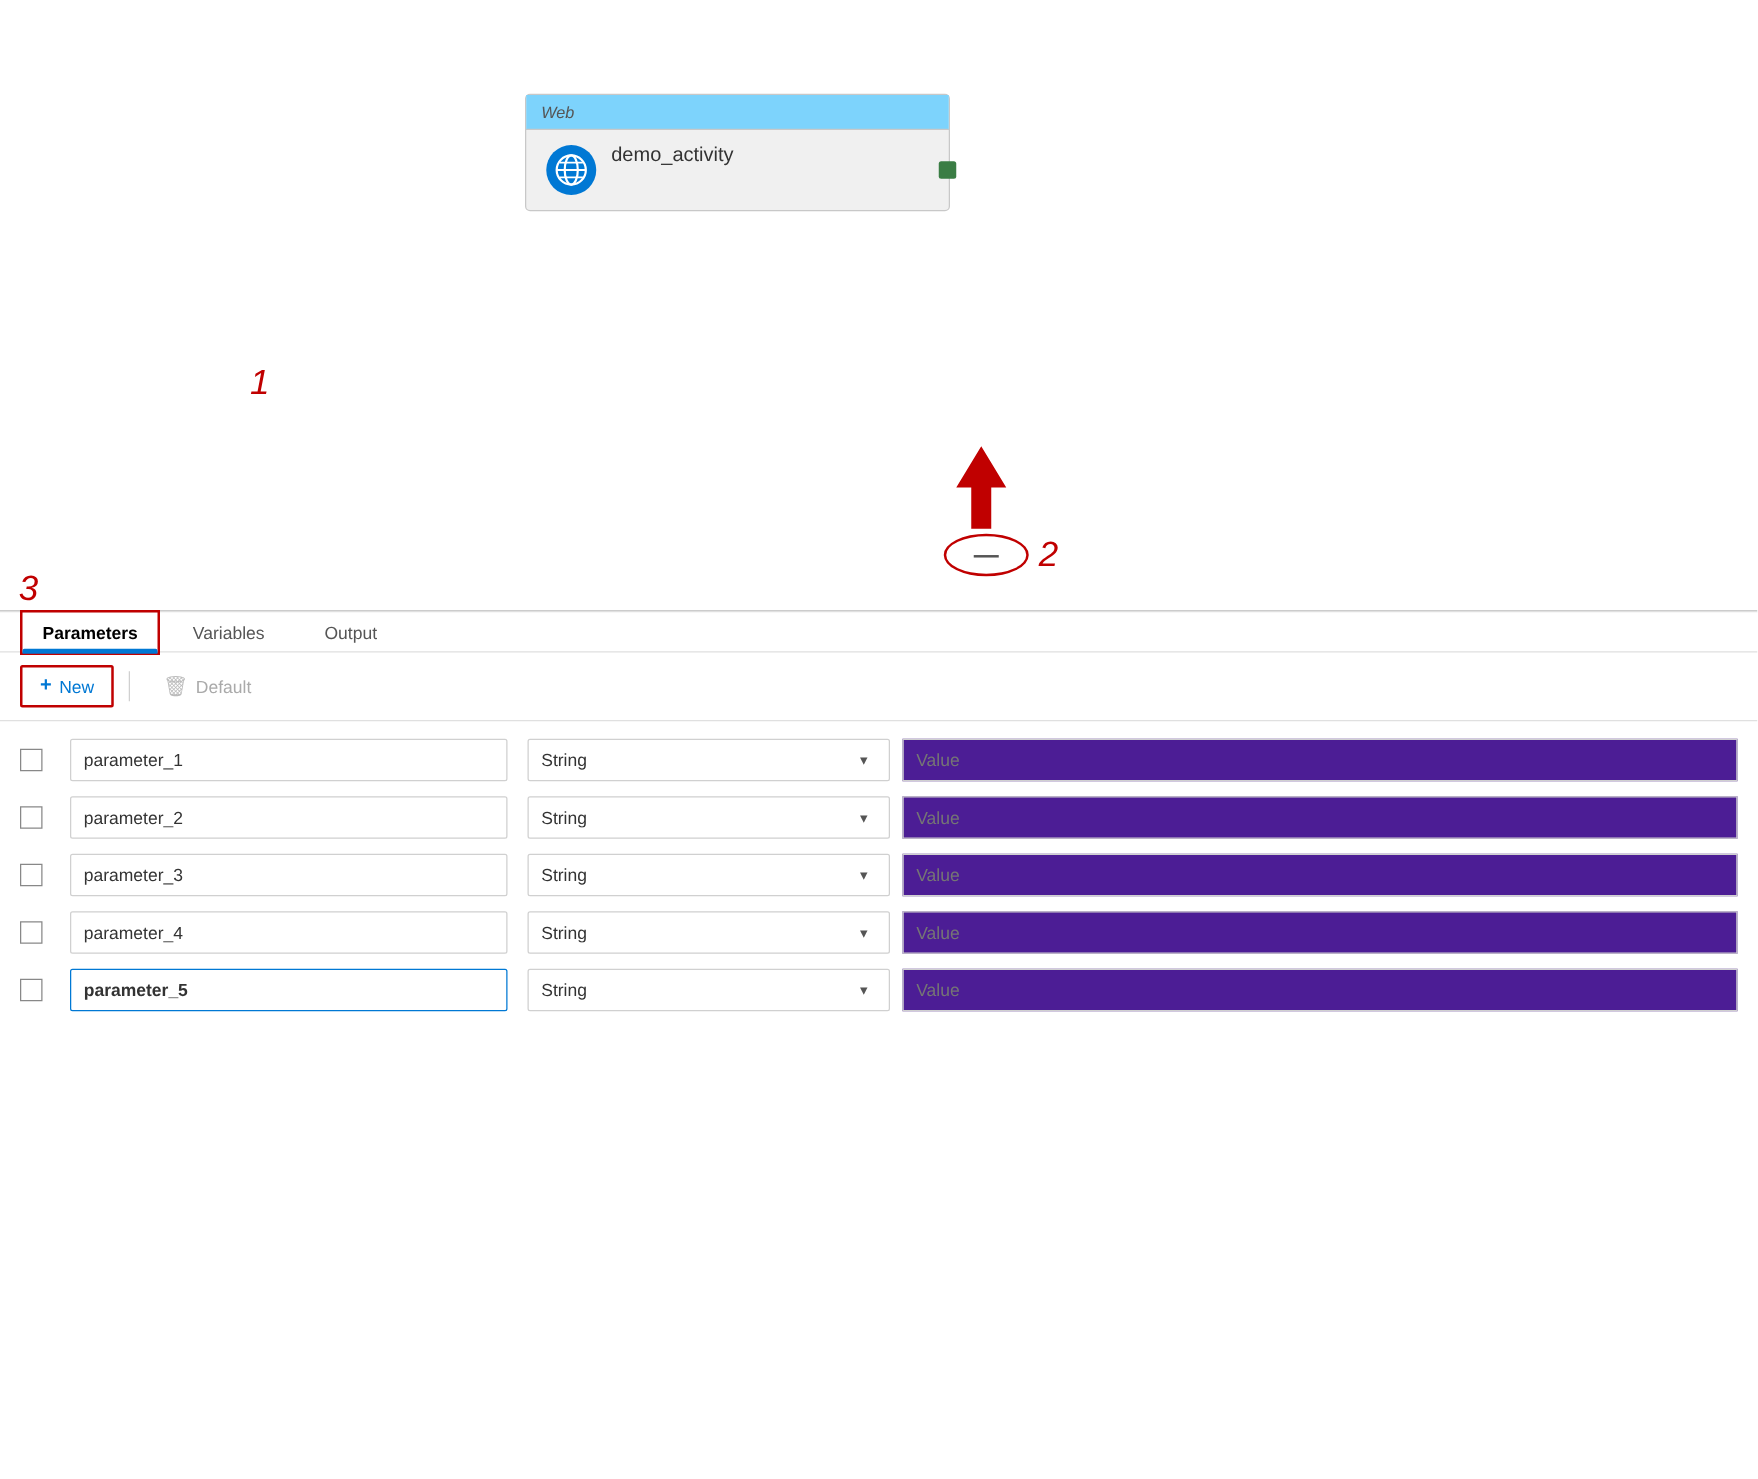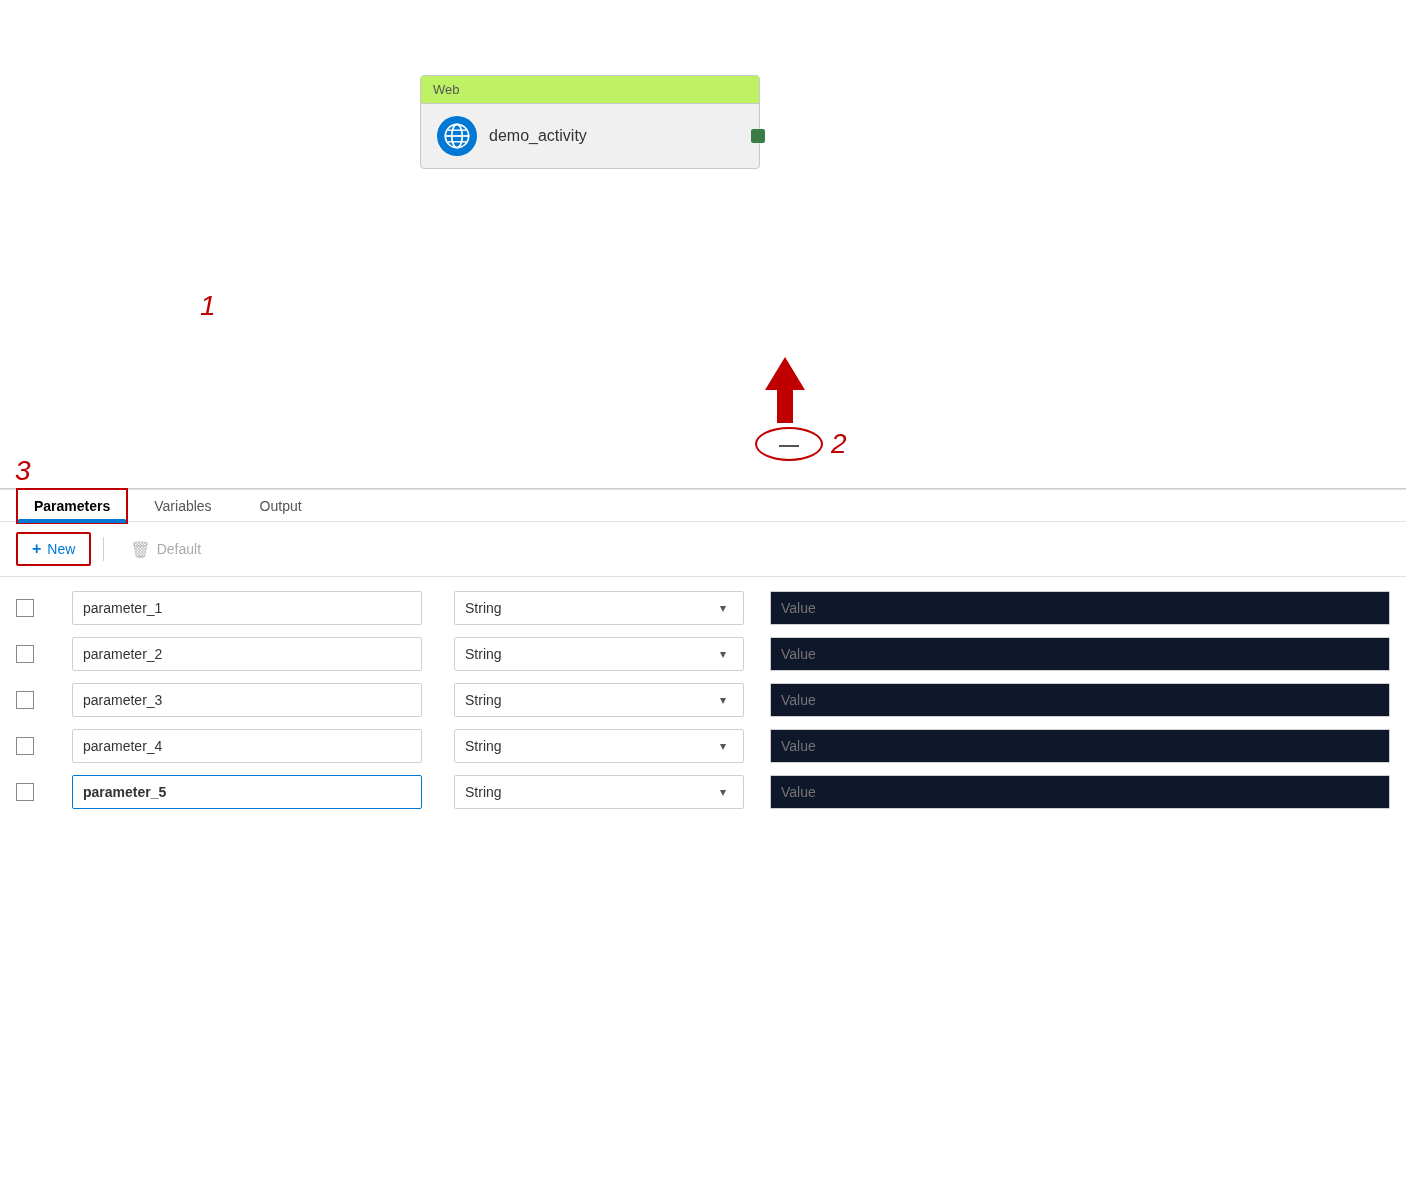--- a/index.html
+++ b/index.html
@@ -26,30 +26,30 @@
       position: absolute;
       top: 75px;
       left: 420px;
       width: 340px;
       background: #f0f0f0;
       border: 1px solid #c8c8c8;
       border-radius: 4px;
     }
 
     .activity-node-header {
-      background: #bef264;
+      background: #7dd3fc;
       padding: 6px 12px;
       font-size: 13px;
       color: #555;
       border-bottom: 1px solid #c8c8c8;
+      font-style: italic;
     }
 
     .activity-node-body {
       display: flex;
-      align-items: center;
       padding: 12px 16px;
       gap: 12px;
     }
 
     .globe-icon {
       width: 40px;
       height: 40px;
       background: #0078d4;
       border-radius: 50%;
       display: flex;
@@ -229,21 +229,21 @@
     .col-header-label {
       font-size: 14px;
       font-weight: 600;
       color: #222;
     }
 
     .param-row {
       display: flex;
       align-items: center;
       padding: 6px 0;
-      gap: 16px;
+      gap: 0;
     }
 
     .checkbox {
       width: 18px;
       height: 18px;
       border: 1px solid #888;
       background: #fff;
       display: inline-block;
       flex-shrink: 0;
     }
@@ -312,21 +312,21 @@
     }
 
     .default-input {
       flex: 1;
       height: 34px;
       border: 1px solid #d0d0d0;
       border-radius: 0;
       padding: 0 10px;
       font-size: 14px;
       color: #999;
-      background: #0f172a;
+      background: #4c1d95;
       margin-left: 8px;
       outline: none;
     }
 
     
     .tab-params-box {
       border: 2px solid #c00000 !important;
     }
 
     .canvas-divider-line {

